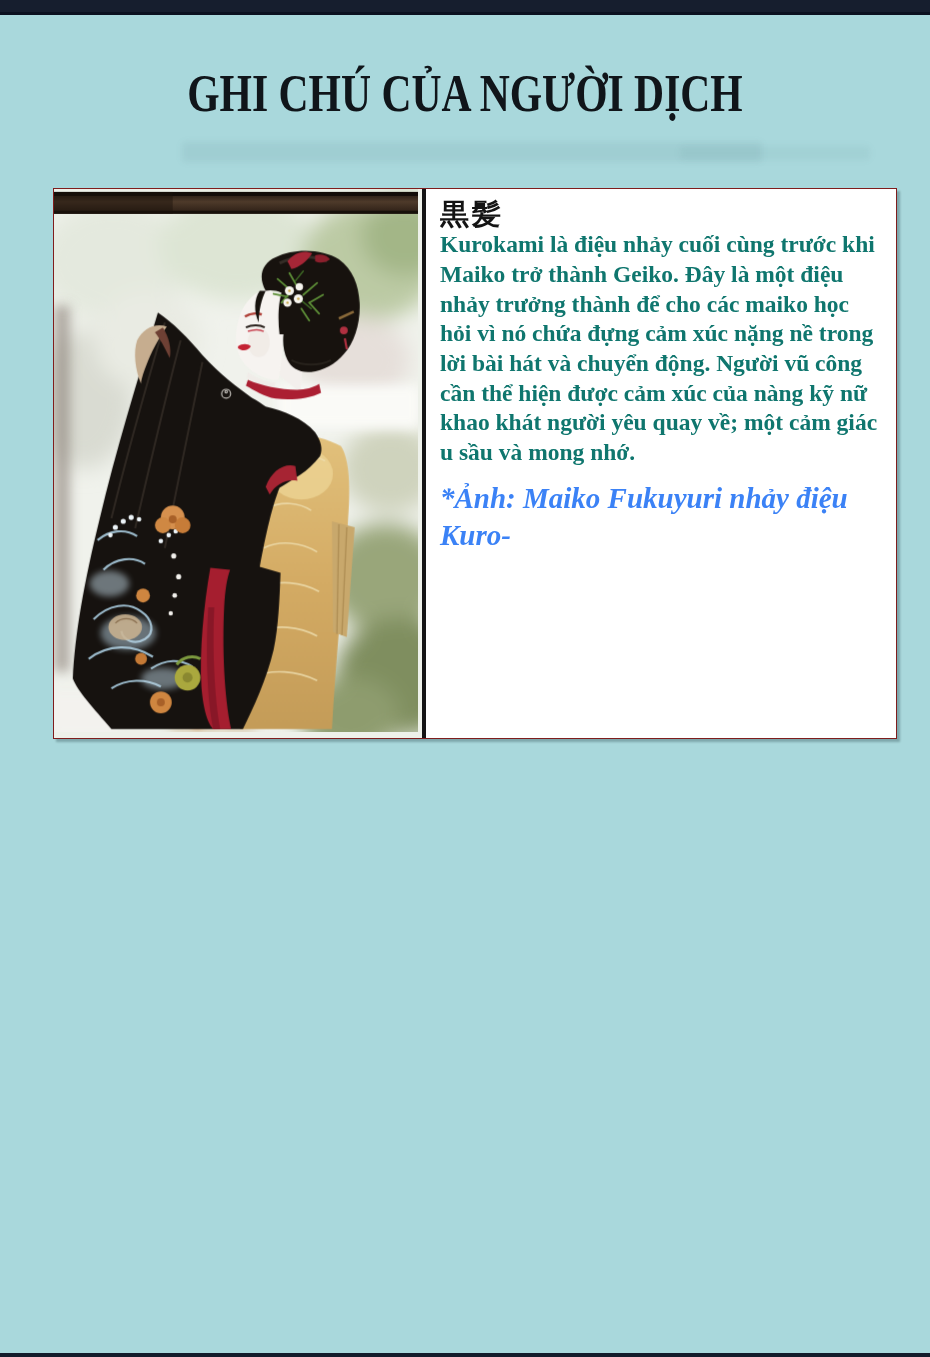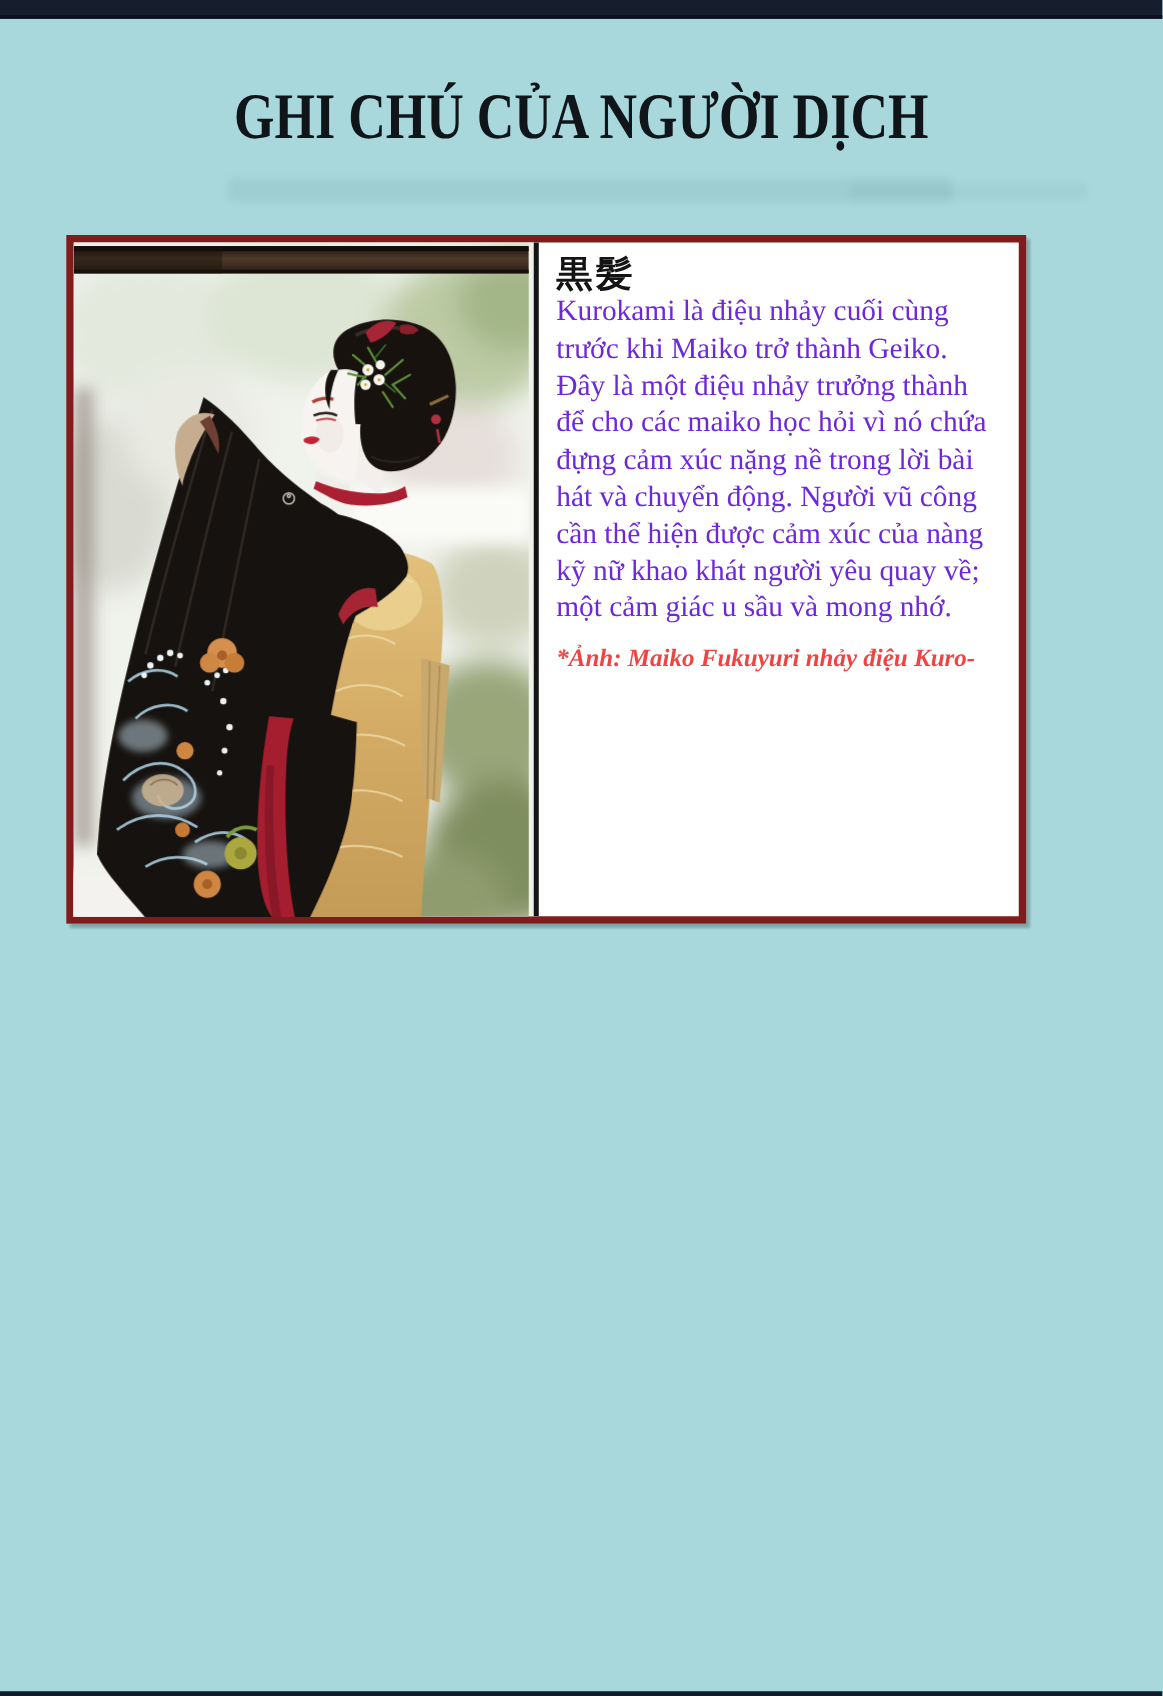--- a/index.html
+++ b/index.html
@@ -32,24 +32,24 @@
     position:absolute;left:182px;top:142px;width:580px;height:20px;
     background:rgba(45,95,105,0.08);
     filter:blur(3px);border-radius:4px;
   }
   .ghost-band2{
     position:absolute;left:680px;top:146px;width:190px;height:14px;
     background:rgba(45,95,105,0.06);
     filter:blur(3px);border-radius:4px;
   }
   .note-card{
-    position:absolute;left:53px;top:188px;width:768px;height:551px;
+    position:absolute;left:53px;top:188px;width:844px;height:551px;
     box-sizing:border-box;
     background:#ffffff;
-    border:6px solid #7f1d1d;
+    border:1px solid #7f1d1d;
     box-shadow:3px 3px 2px rgba(15,40,45,0.28);
     display:flex;
   }
   .photo-pane{
     width:372px;flex:none;position:relative;overflow:hidden;
     border-right:4px solid #141414;box-sizing:border-box;
     background:#eef1ea;
   }
   .photo-pane svg{display:block;}
   .text-pane{
@@ -62,25 +62,25 @@
     font-size:29px;font-weight:600;line-height:1.12;
     letter-spacing:3px;color:#141414;
   }
   .heading-en{
     font-family:"Liberation Serif", serif;
     font-size:30px;font-weight:700;line-height:1.08;
     letter-spacing:0.5px;color:#141414;
     margin-bottom:12px;
   }
   .body-par{
-    font-size:23.5px;line-height:1.26;margin:0 0 13px 0;color:#6d28d9;
+    font-size:23.5px;line-height:1.26;margin:0 0 13px 0;color:#0f766e;font-weight:bold;
   }
   .photo-caption{
-    font-size:20px;line-height:1.26;font-weight:700;font-style:italic;
-    color:#ef4444;margin-top:2px;
+    font-size:29px;line-height:1.26;font-weight:700;font-style:italic;
+    color:#3b82f6;margin-top:2px;
   }
 </style>
 </head>
 <body>
 
 <div class="top-bar"></div>
 
 <div class="page-title">GHI CHÚ CỦA NGƯỜI DỊCH</div>
 
 <div class="ghost-band"></div>

